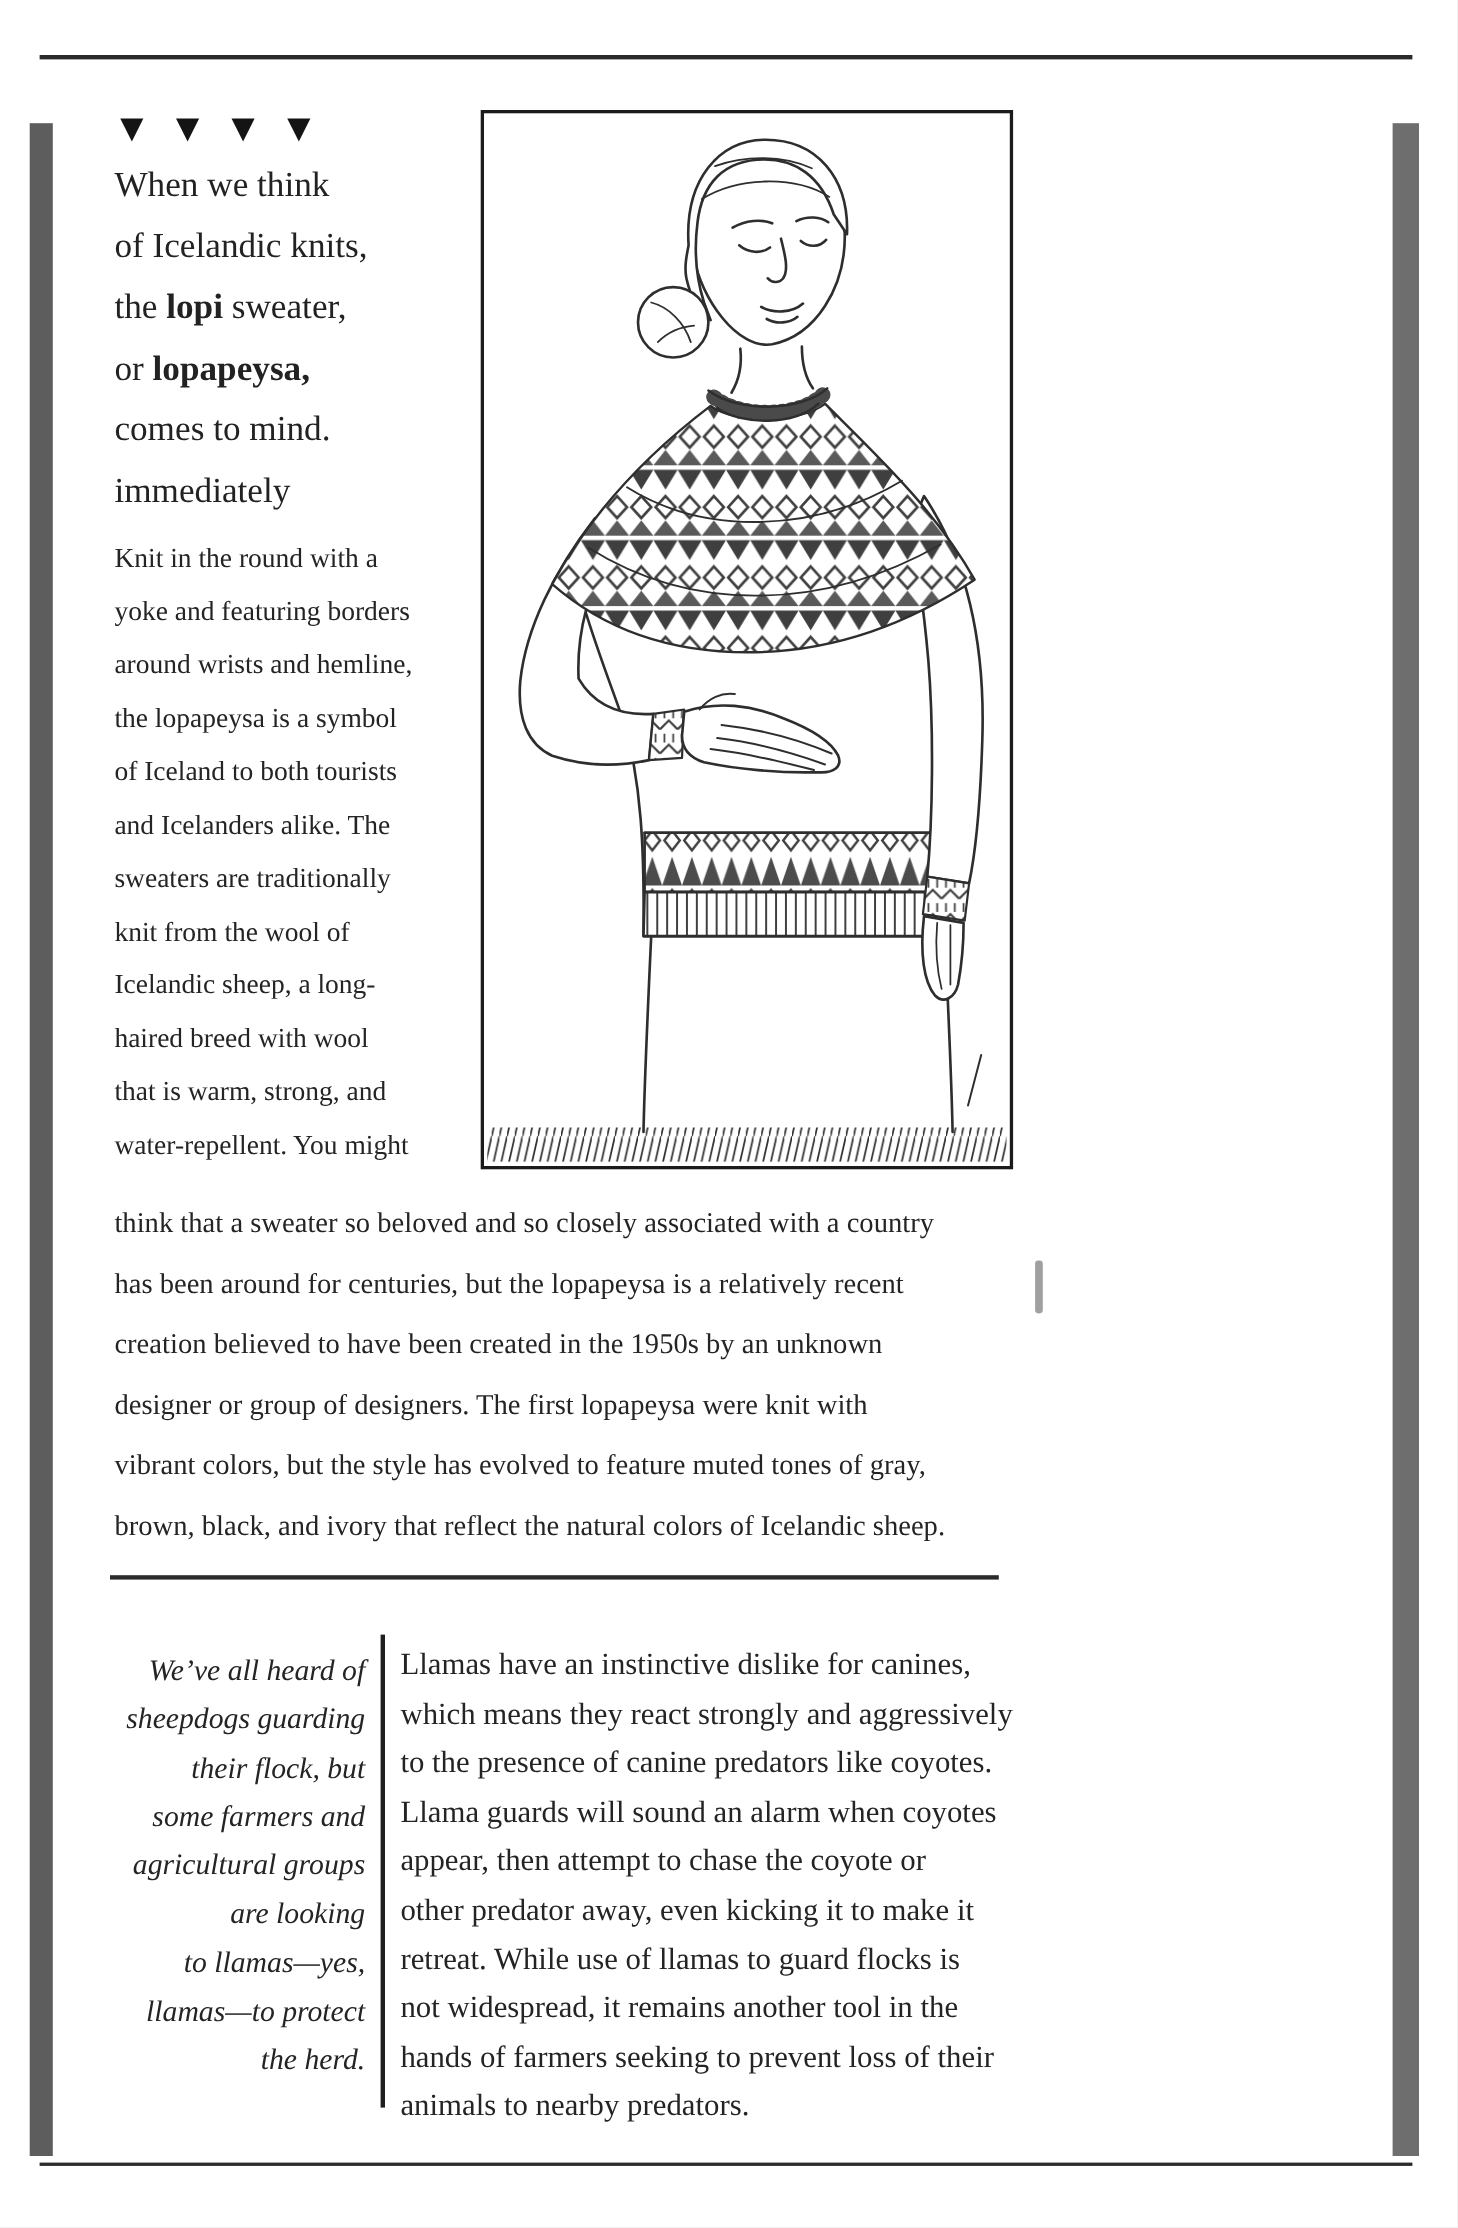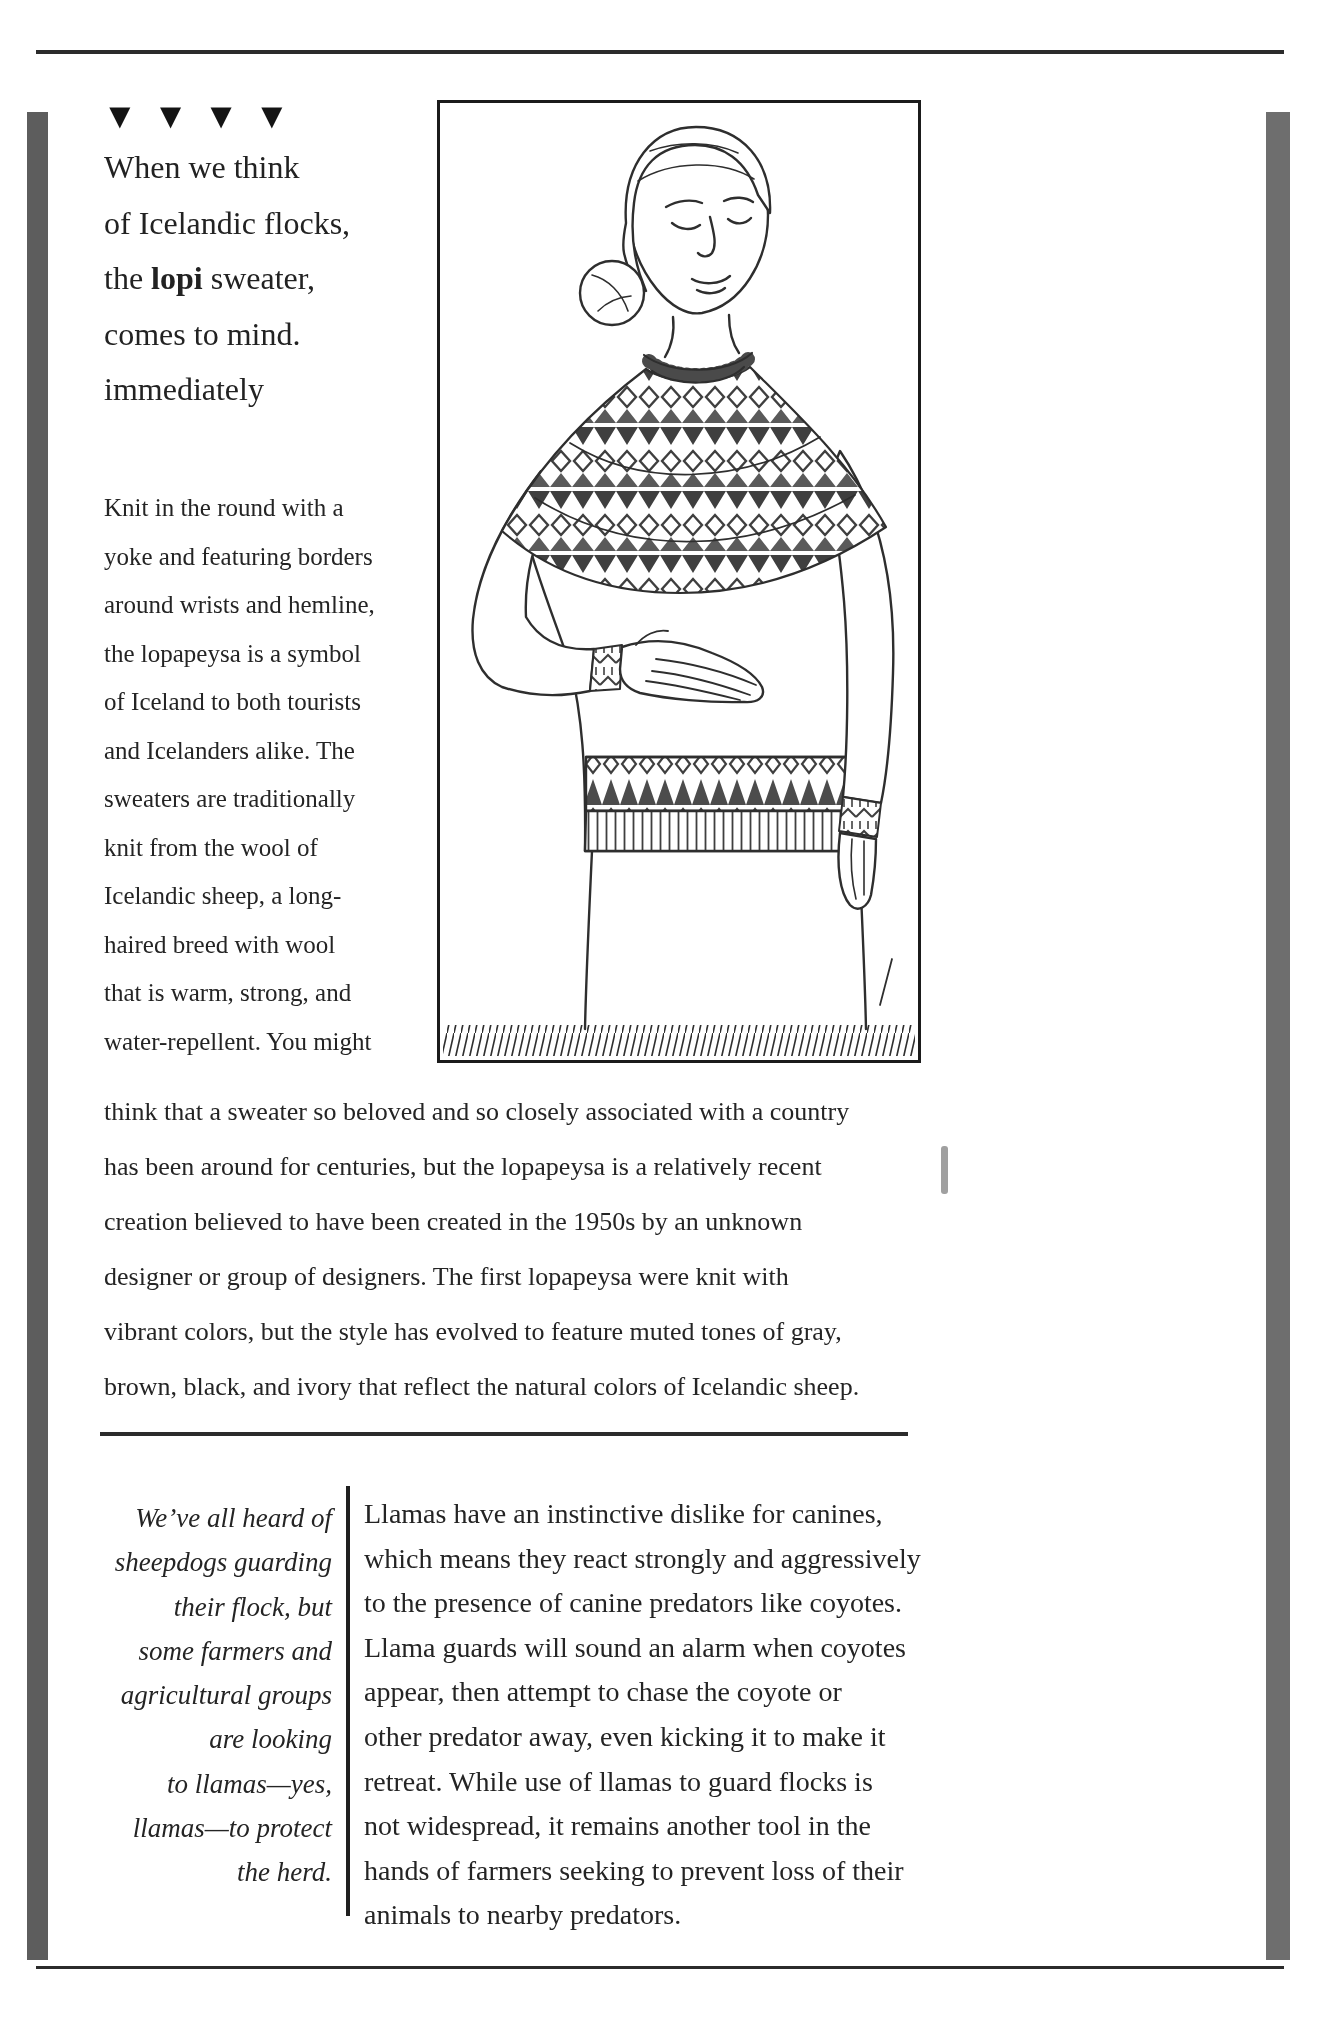--- a/index.html
+++ b/index.html
@@ -59,22 +59,23 @@
   <div class="abs rule rule-top"></div>
   <div class="abs strip strip-left"></div>
   <div class="abs strip strip-right"></div>
 
   <div class="abs triangles">
     <span>▼</span><span>▼</span><span>▼</span><span>▼</span>
   </div>
 
   <div class="abs lead">
     <div class="lead-line"><span>When we think</span></div>
-    <div class="lead-line"><span>of Icelandic flocks,</span></div>
+    <div class="lead-line"><span>of Icelandic knits,</span></div>
     <div class="lead-line"><span>the </span><span class="b">lopi</span><span> sweater,</span></div>
+    <div class="lead-line"><span>or </span><span class="b">lopapeysa,</span></div>
     <div class="lead-line"><span>comes to mind.</span></div>
     <div class="lead-line"><span>immediately</span></div>
   </div>
 
   <div class="abs col-body">Knit in the round with a
 yoke and featuring borders
 around wrists and hemline,
 the lopapeysa is a symbol
 of Iceland to both tourists
 and Icelanders alike. The

